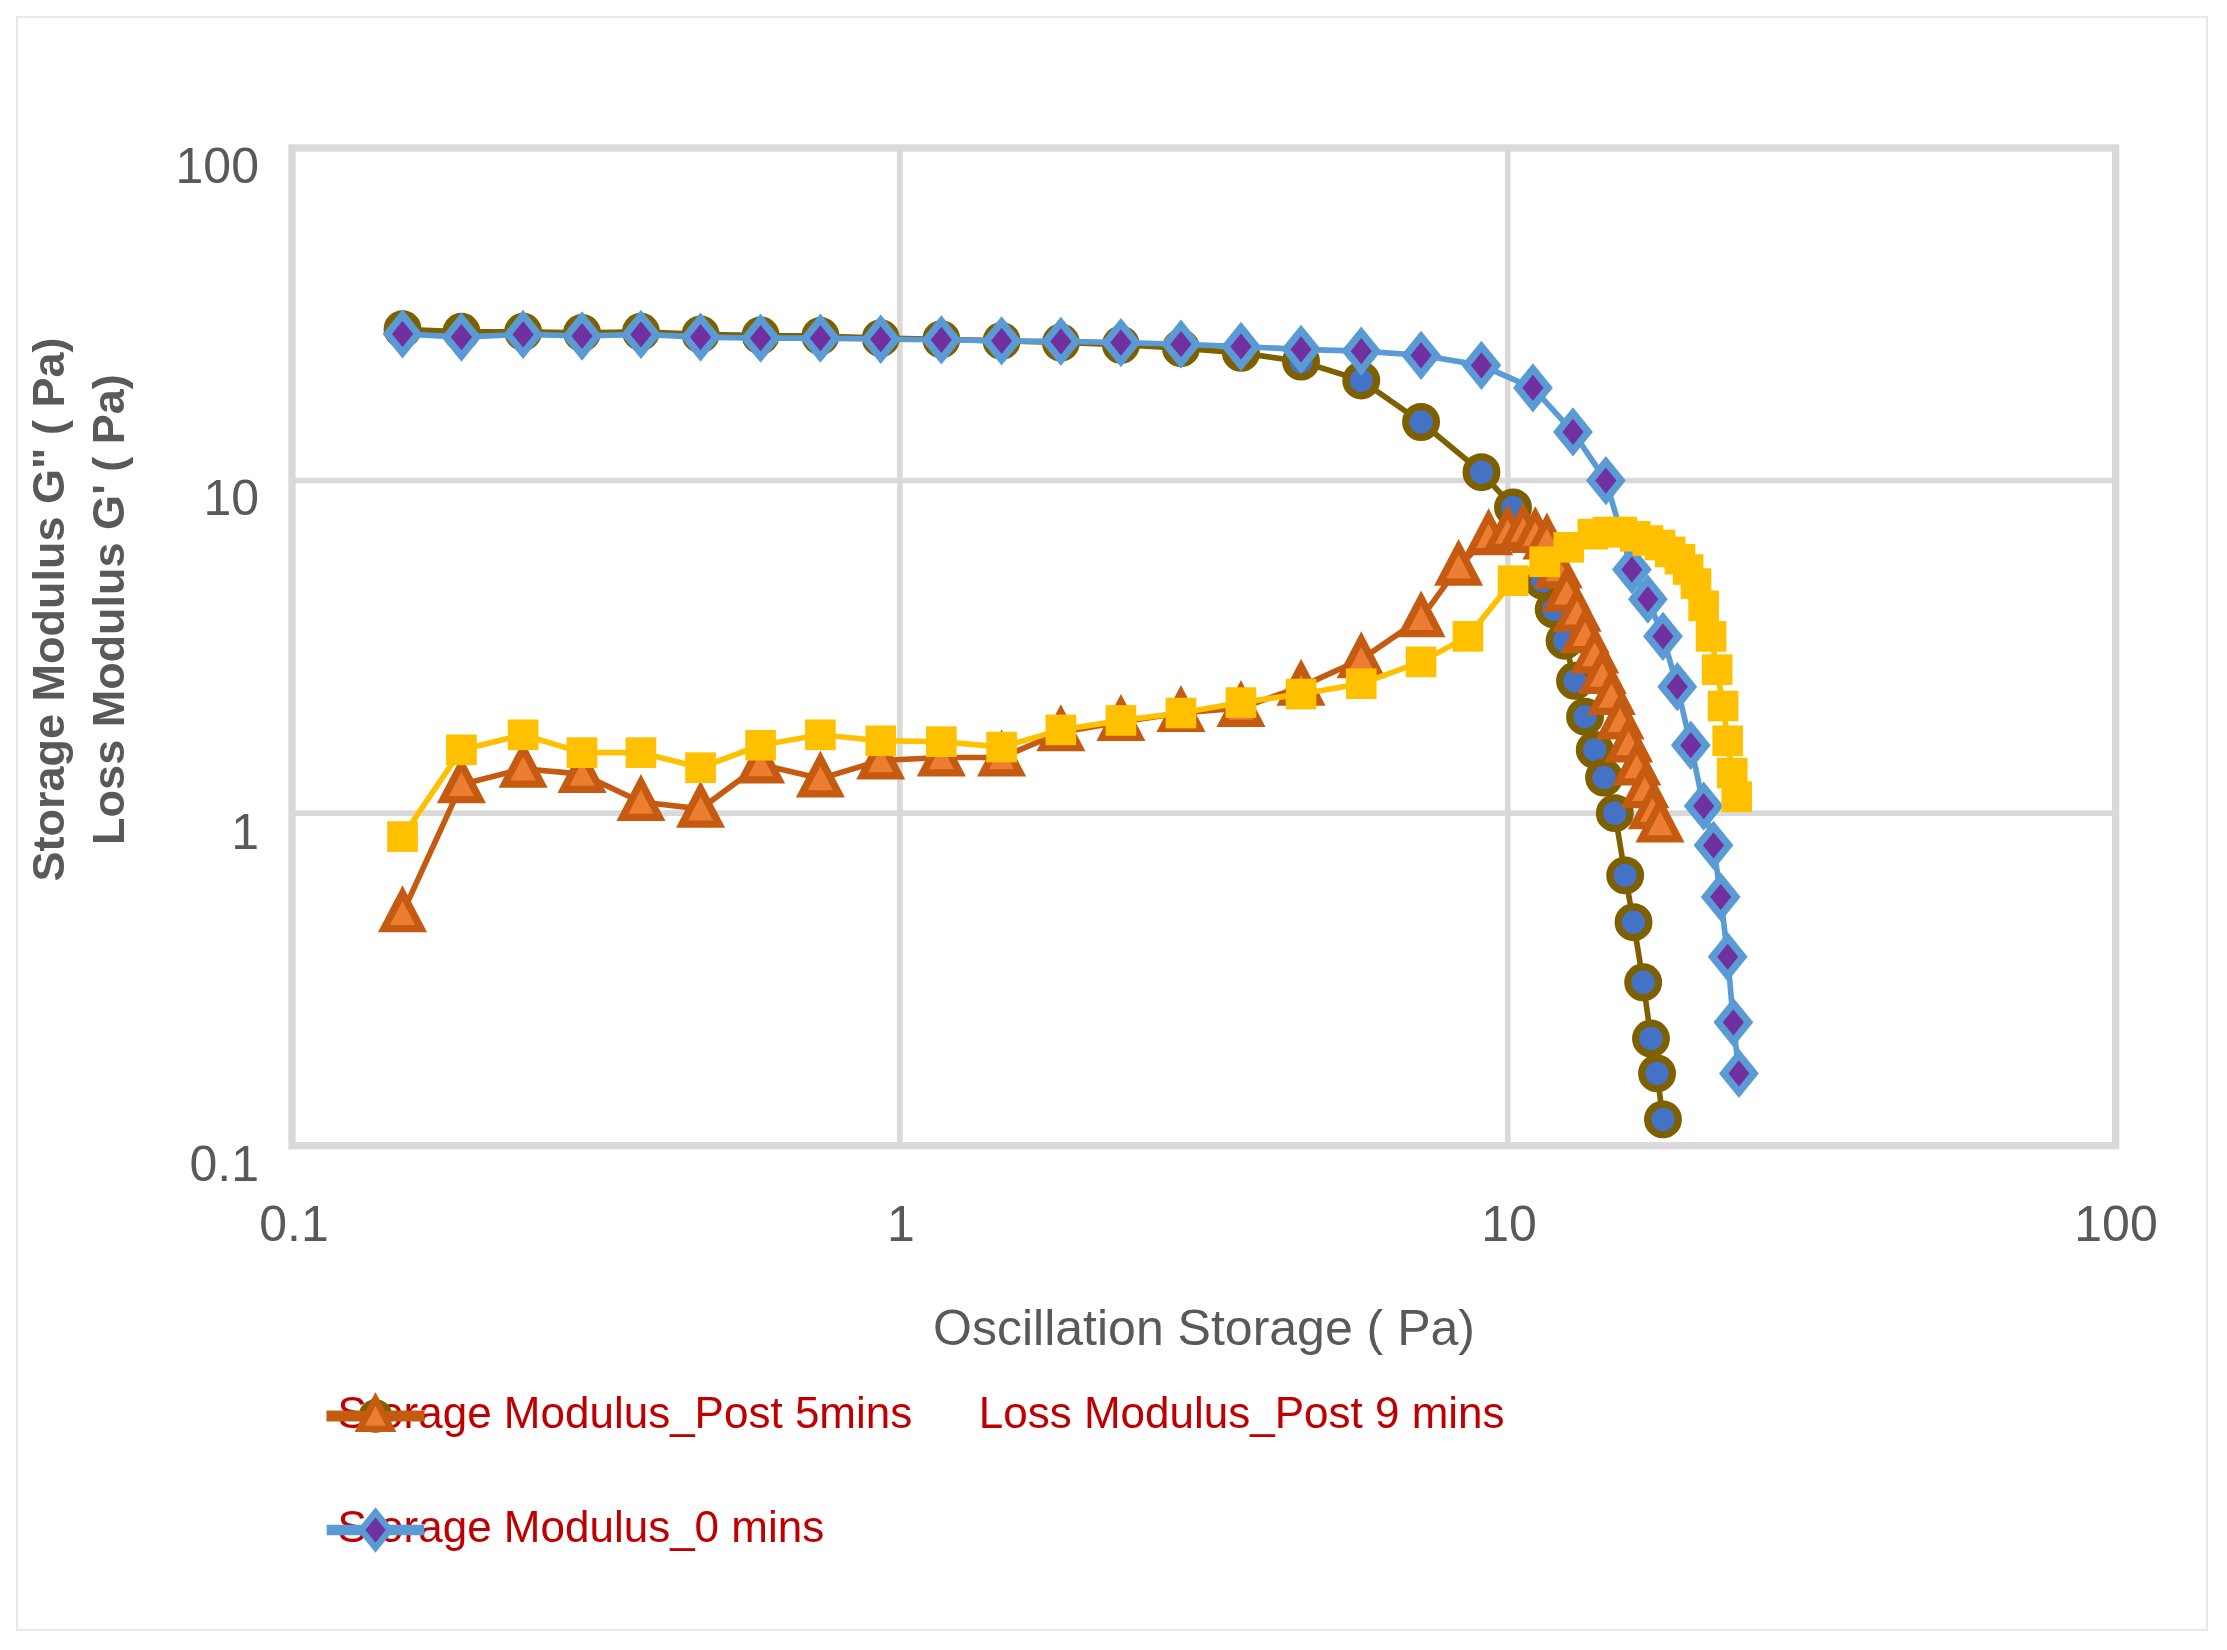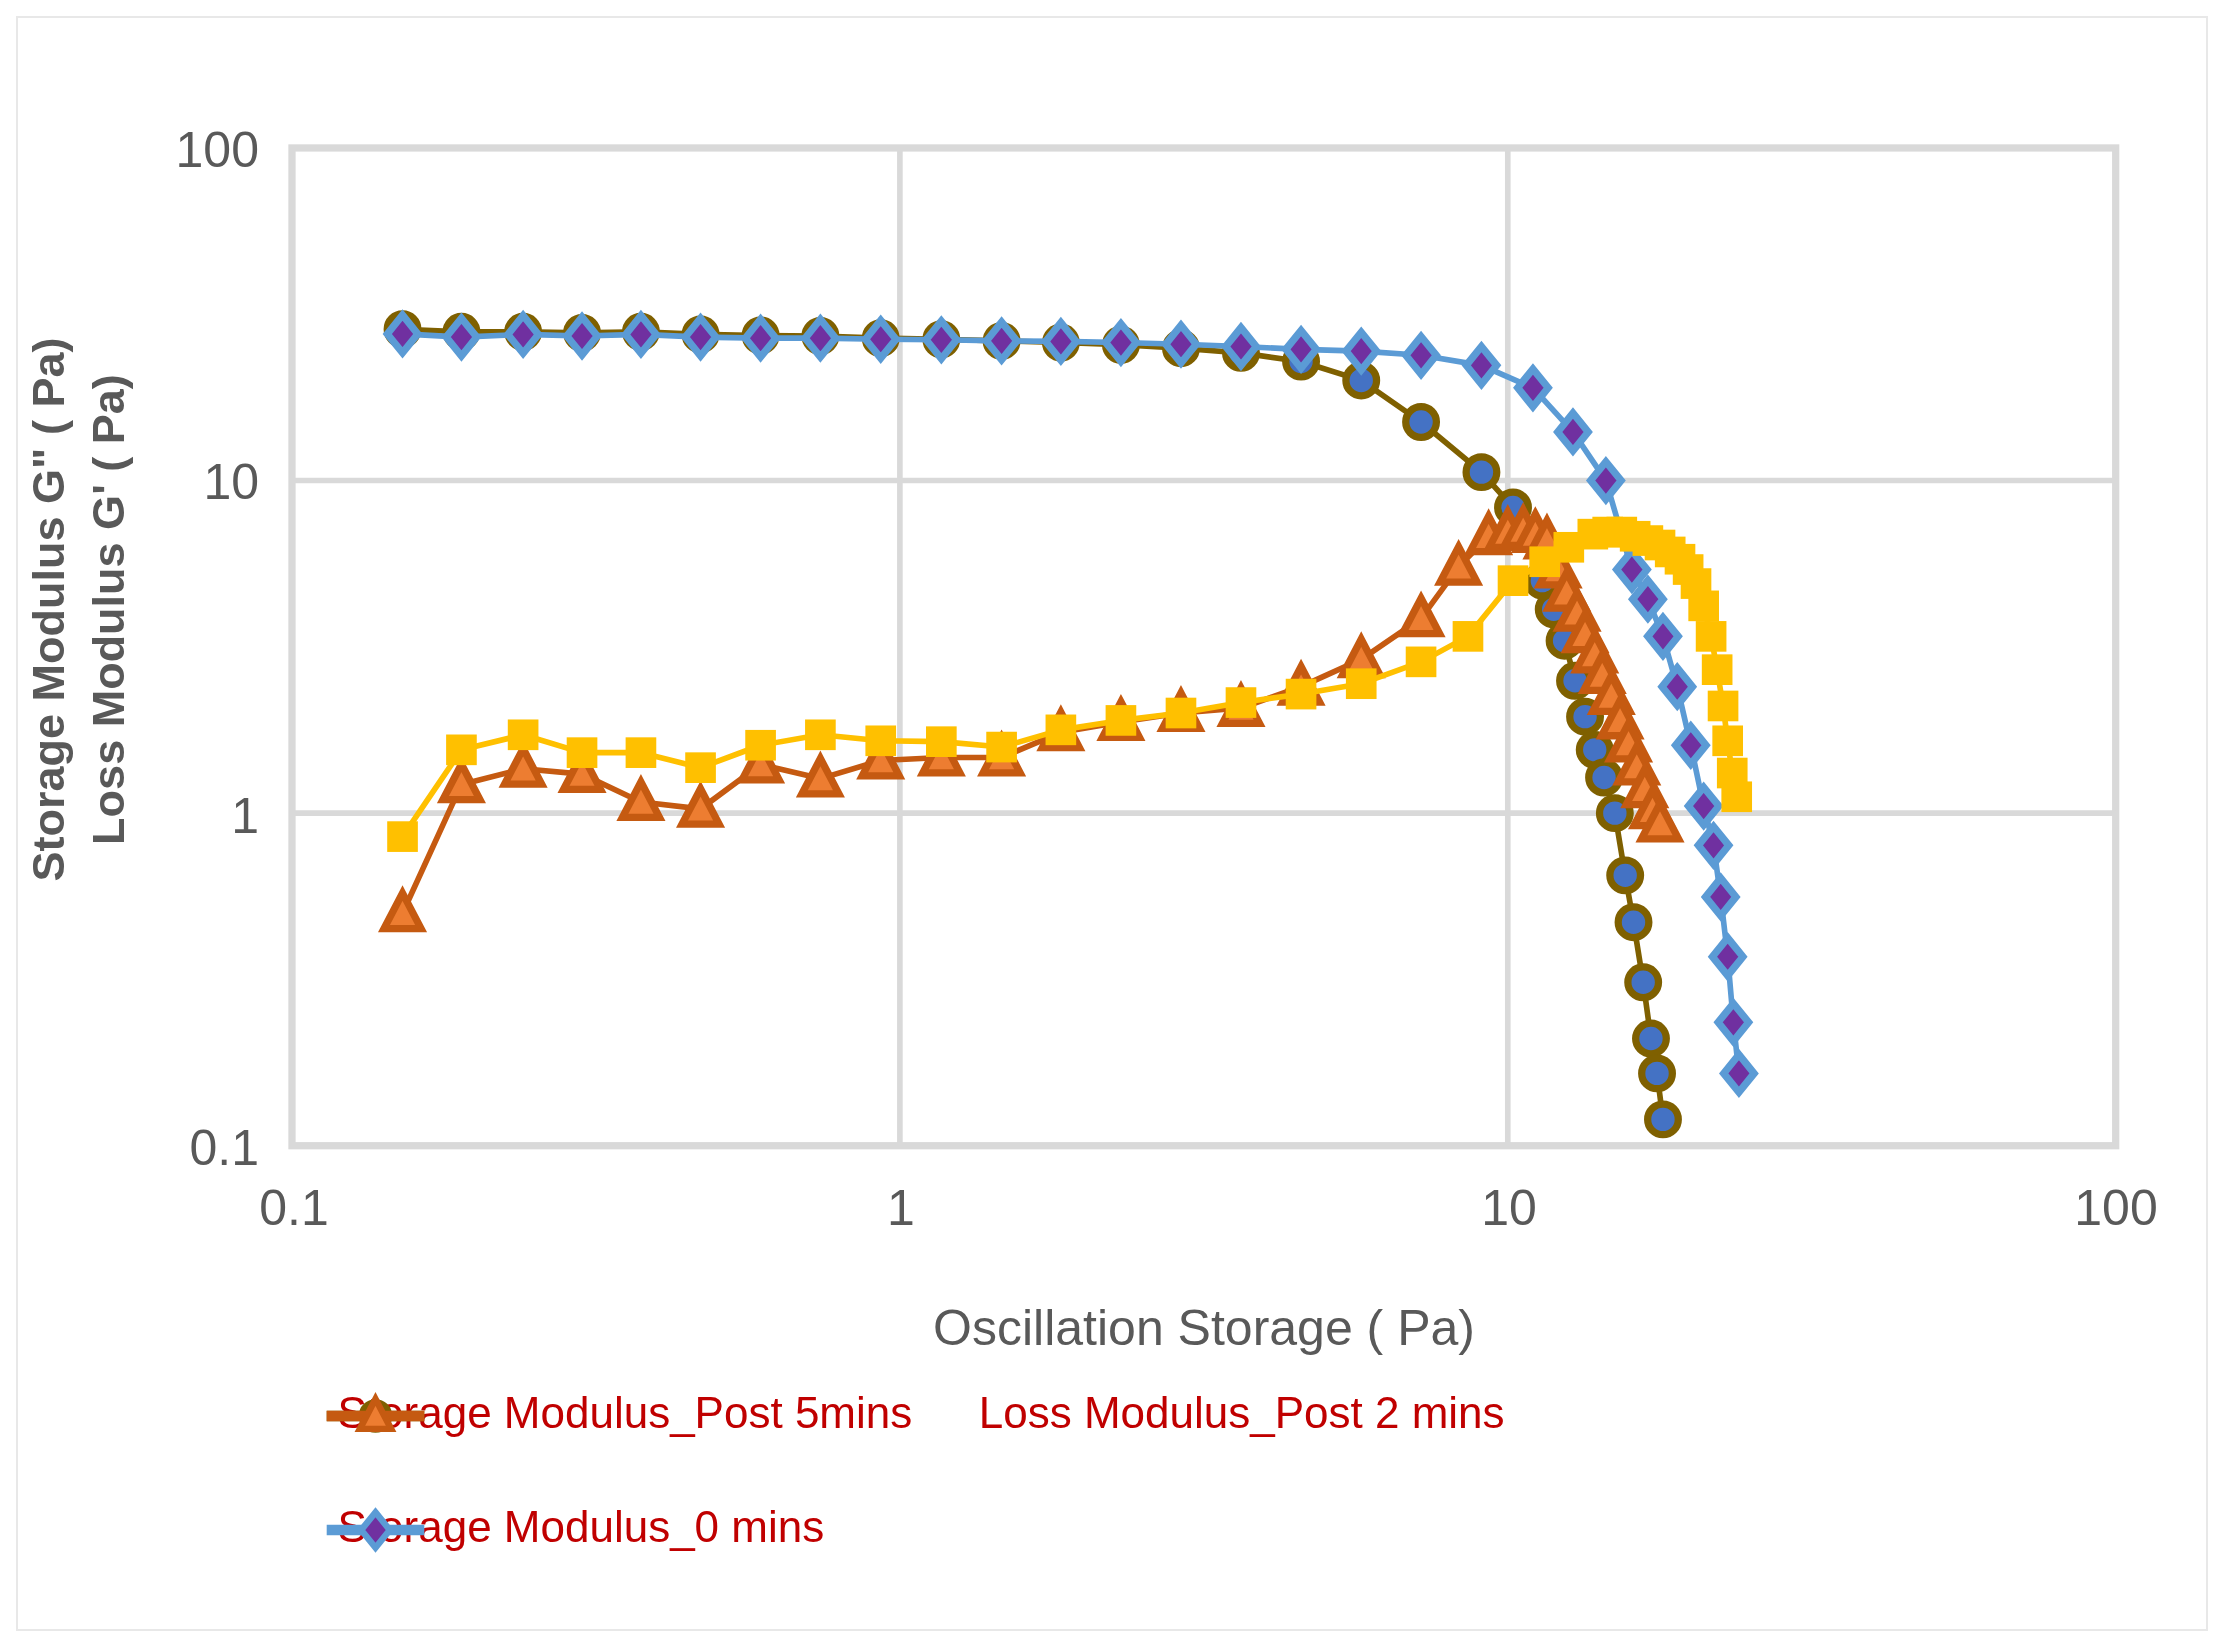--- a/index.html
+++ b/index.html
@@ -3,21 +3,21 @@
 <meta charset="utf-8">
 <style>
   html,body{margin:0;padding:0;}
   body{width:2227px;height:1651px;background:#ffffff;font-family:"Liberation Sans",sans-serif;}
   #frame{position:absolute;left:16px;top:16px;width:2192px;height:1615px;border:2.4px solid #e8e8e8;box-sizing:border-box;background:#fff;}
   #chart-root{position:absolute;left:0;top:0;width:2227px;height:1651px;}
   .axis-title{position:absolute;color:#595959;font-weight:bold;}
   #ylabel{left:-284px;top:549px;width:726px;height:121px;transform:rotate(-90deg);transform-origin:center center;
           font-size:45px;line-height:60px;text-align:center;}
   #xlabel{left:292px;top:1299px;width:1824px;text-align:center;font-size:50px;font-weight:normal;}
-  .tick{position:absolute;color:#595959;font-size:50px;}
+  .tick{position:absolute;color:#595959;font-size:50px;margin-top:16px;}
   .ytick{text-align:right;width:186px;}
   .xtick{text-align:center;width:194px;}
   svg{position:absolute;left:0;top:0;}
   .legend-row{position:absolute;display:flex;align-items:center;}
   .lg-item{display:flex;align-items:center;margin-right:52px;}
   .lg-text{margin-left:14.5px;color:#C00000;font-size:44px;}
 </style>
 </head>
 <body>
 
@@ -219,21 +219,21 @@
         </svg>
       <span class="lg-text">Storage Modulus_Post 5mins</span>
     </div>
     <div class="lg-item">
       <svg width="105" height="56" viewBox="0 0 130 70">
           <g class="lgm">
             <line x1="4" y1="35" x2="126" y2="35" stroke="#C55A11" stroke-width="13"></line>
             <polygon points="65,13.75 84.55,51.15 45.45,51.15" fill="#ED7D31" stroke="#C55A11" stroke-width="8"></polygon>
           </g>
         </svg>
-      <span class="lg-text">Loss Modulus_Post 2 mins</span>
+      <span class="lg-text">Loss Modulus_Post 9 mins</span>
     </div>
   </div>
 
   <div class="legend-row" style="left:323px;top:1502px;">
     <div class="lg-item" style="margin-right:89px;">
       <svg width="105" height="56" viewBox="0 0 130 70">
           <g class="lgm">
             <line x1="4" y1="35" x2="126" y2="35" stroke="#5B9BD5" stroke-width="13"></line>
             <polygon points="65,12.899999999999999 82.85,35 65,57.1 47.15,35" fill="#7030A0" stroke="#5B9BD5" stroke-width="8"></polygon>
           </g>

